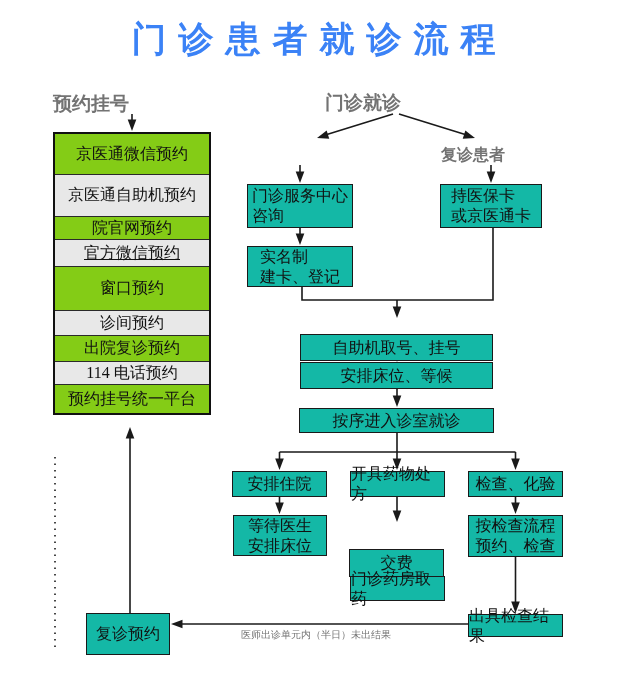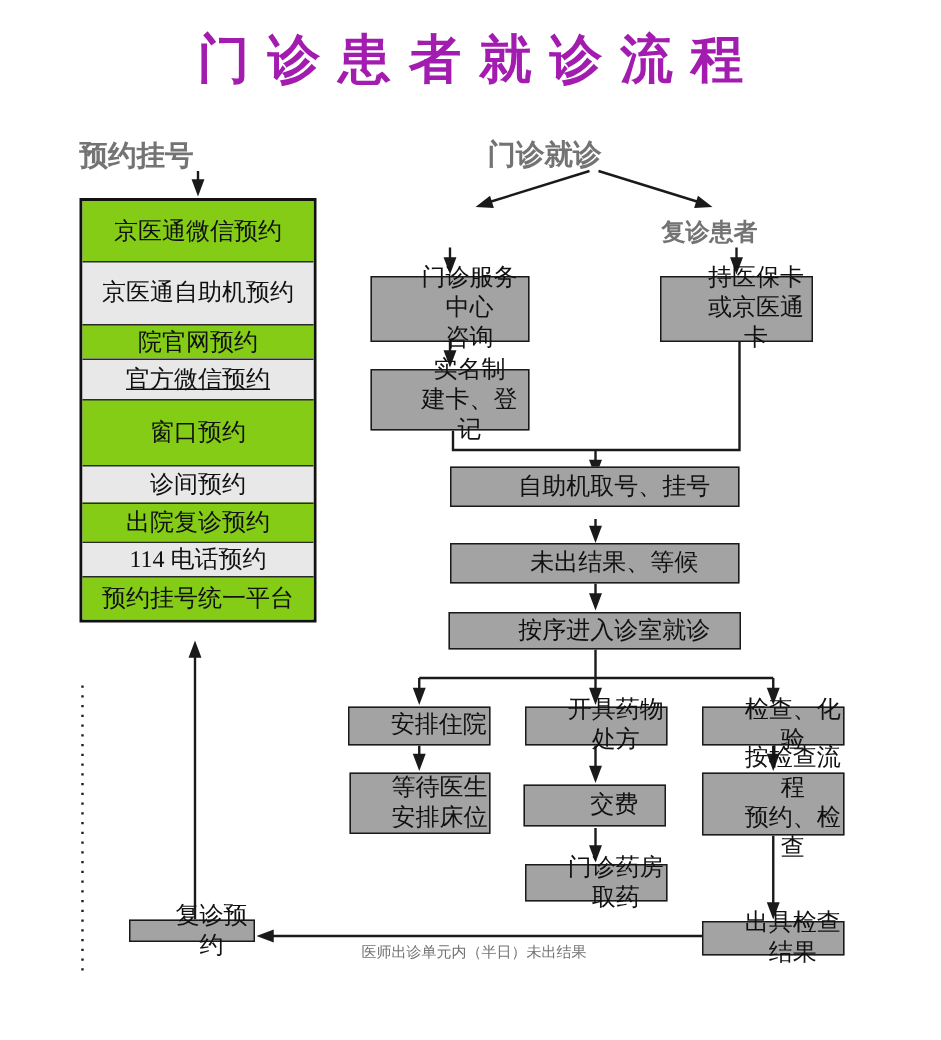--- a/index.html
+++ b/index.html
@@ -9,35 +9,35 @@
     background:#ffffff;
     font-family:"Liberation Serif","DejaVu Serif",serif;
     color:#111;
     overflow:hidden;
   }
   .title{
     position:absolute;left:0;top:16px;width:627px;
     text-align:center;
     font-size:35px;font-weight:bold;
     letter-spacing:12px;text-indent:12px;
-    color:#a21caf;
+    color:#3b82f6;
   }
   .lbl{position:absolute;color:#737373;}
   .hdr{font-size:19px;font-weight:bold;}
   .sublbl{font-size:16px;font-weight:bold;}
   .note{font-size:10px;margin-left:44px;}
   .node{
     position:absolute;
     border:1.6px solid #1a1a1a;
-    background:#a3a3a3;
+    background:#14b8a6;
     box-sizing:border-box;
     display:flex;align-items:center;justify-content:center;
-    text-align:center;
+    text-align:left;
     white-space:pre-line;
-    font-size:16px;line-height:20px;padding-left:26px;
+    font-size:16px;line-height:20px;
   }
   .panel{
     position:absolute;
     border:2px solid #111;
     box-sizing:border-box;
     background:#fff;
     display:flex;flex-direction:column;
   }
   .panel-row{
     display:flex;align-items:center;justify-content:center;
@@ -143,30 +143,30 @@
     </div>
 
   <div class="lbl sublbl" style="left:441px;top:145px;width:110px">复诊患者</div>
 
   <div class="node" style="left:247px;top:184px;width:106px;height:44px">门诊服务中心
 咨询</div>
   <div class="node" style="left:247px;top:246px;width:106px;height:41px">实名制
 建卡、登记</div>
   <div class="node" style="left:440px;top:184px;width:102px;height:44px">持医保卡
 或京医通卡</div>
-  <div class="node" style="left:300px;top:311px;width:193px;height:27px">自助机取号、挂号</div>
-  <div class="node" style="left:300px;top:362px;width:193px;height:27px">未出结果、等候</div>
+  <div class="node" style="left:300px;top:334px;width:193px;height:27px">自助机取号、挂号</div>
+  <div class="node" style="left:300px;top:362px;width:193px;height:27px">安排床位、等候</div>
   <div class="node" style="left:299px;top:408px;width:195px;height:25px">按序进入诊室就诊</div>
   <div class="node" style="left:232px;top:471px;width:95px;height:26px">安排住院</div>
   <div class="node" style="left:350px;top:471px;width:95px;height:26px">开具药物处方</div>
   <div class="node" style="left:468px;top:471px;width:95px;height:26px">检查、化验</div>
   <div class="node" style="left:233px;top:515px;width:94px;height:41px">等待医生
 安排床位</div>
-  <div class="node" style="left:349px;top:523px;width:95px;height:28px">交费</div>
+  <div class="node" style="left:349px;top:549px;width:95px;height:28px">交费</div>
   <div class="node" style="left:350px;top:576px;width:95px;height:25px">门诊药房取药</div>
   <div class="node" style="left:468px;top:515px;width:95px;height:42px">按检查流程
 预约、检查</div>
   <div class="node" style="left:468px;top:614px;width:95px;height:23px">出具检查结果</div>
-  <div class="node" style="left:86px;top:613px;width:84px;height:15px">复诊预约</div>
+  <div class="node" style="left:86px;top:613px;width:84px;height:42px">复诊预约</div>
 
   <div class="lbl note" style="left:197px;top:628px;width:216px">医师出诊单元内（半日）未出结果</div>
 
 </div>
 
 </body></html>

